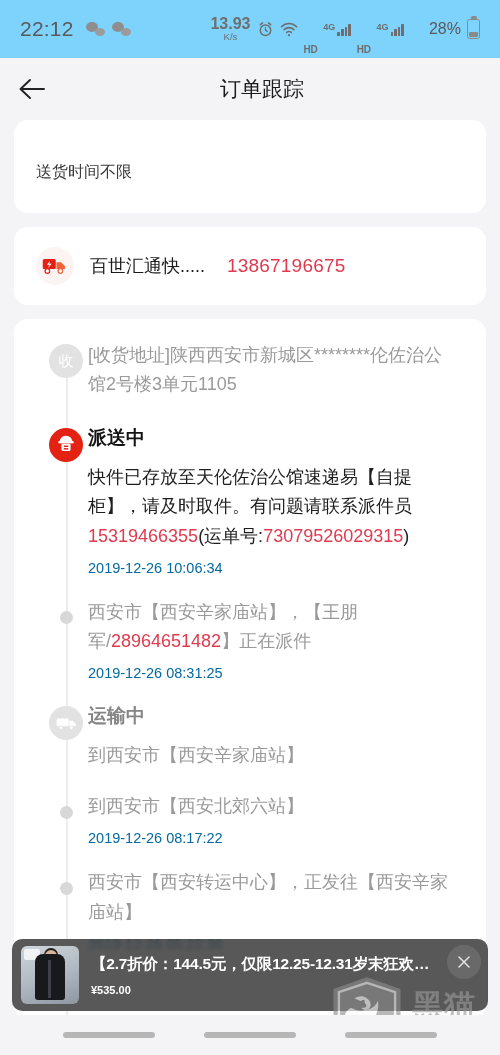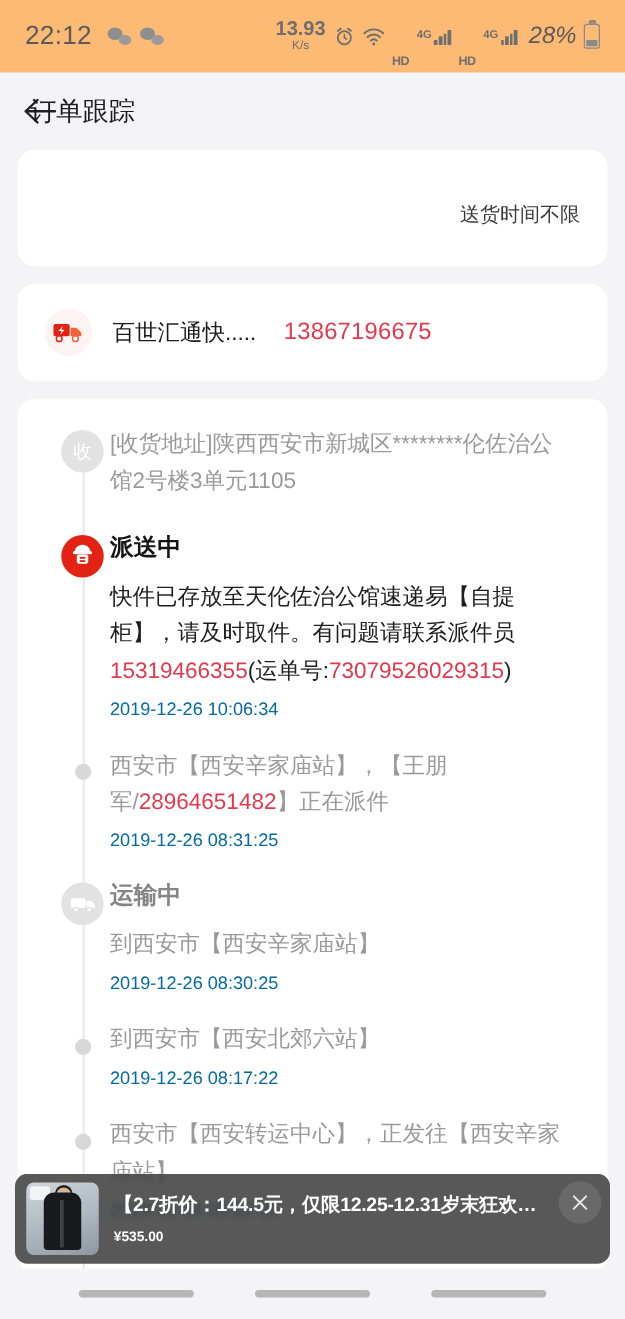--- a/index.html
+++ b/index.html
@@ -7,21 +7,21 @@
     width: 500px; height: 1055px;
     font-family: "Liberation Sans", "DejaVu Sans", sans-serif;
     background: #f3f3f5;
     overflow: hidden;
   }
   #app { position: relative; width: 500px; height: 1055px; background: #f4f4f6; }
 
   
   .statusbar {
     height: 58px; display: flex; align-items: center;
-    padding: 0 20px; color: #6b6b6b; background: #fdba74;
+    padding: 0 20px; color: #6b6b6b; background: #7dd3fc;
   }
   .sb-time { font-size: 21px; color: #5a5a5a; letter-spacing: .2px; }
   .sb-left-icons { display: flex; align-items: center; gap: 7px; margin-left: 12px; }
   .wechat-dot { width: 19px; height: 14px; position: relative; }
   .wechat-dot::before, .wechat-dot::after {
     content: ""; position: absolute; border-radius: 50%; background: #8e8e8e;
   }
   .wechat-dot::before { width: 12px; height: 10px; left: 0; top: 0; }
   .wechat-dot::after  { width: 10px; height: 8px; right: 0; bottom: 0; background: #9b9b9b; }
   .sb-spacer { flex: 1; }
@@ -30,40 +30,40 @@
   .netspeed .v { font-size: 16px; display: block; font-weight: 600;}
   .netspeed .u { font-size: 9.5px; display: block; }
   .ico { fill: #6e6e6e; display: block; }
   .hd-tag { font-size: 10px; font-weight: 700; color: #6e6e6e; letter-spacing: -.3px; margin-top: 40px; }
   .sig { display: flex; align-items: flex-end; gap: 1px; height: 13px; }
   .sig i { width: 2.6px; background: #6e6e6e; display: block; border-radius: .5px; }
   .sig i:nth-child(1){height:4px} .sig i:nth-child(2){height:6.5px}
   .sig i:nth-child(3){height:9px} .sig i:nth-child(4){height:12px}
   .g4 { font-size: 9px; font-weight: 700; color: #6e6e6e; line-height: 1; margin-bottom: 4px; }
   .sig-grp { display: flex; align-items: flex-end; gap: 2px; }
-  .batt-pct { font-size: 19px; color: #5a5a5a; margin-left: 3px; font-style: italic; }
+  .batt-pct { font-size: 16px; color: #5a5a5a; margin-left: 19px; }
   .batt { width: 13px; height: 20px; border: 1.6px solid #8a8a8a; border-radius: 2.5px;
           position: relative; display: flex; align-items: flex-end; padding: 1.3px; }
   .batt::before { content:""; position:absolute; top:-4px; left:50%; transform:translateX(-50%);
                   width:6px; height:2.6px; background:#8a8a8a; border-radius:1.5px 1.5px 0 0; }
   .batt i { display:block; width:100%; height:28%; background:#8a8a8a; border-radius:1px; }
 
   
   .titlebar { height: 62px; display: flex; align-items: center; position: relative; }
   .back-btn { width: 64px; height: 62px; display: flex; align-items: center; justify-content: center; cursor: pointer; }
   .page-title {
-    position: absolute; left: 0; right: 0; text-align: left;
+    position: absolute; left: 0; right: 0; text-align: center;
     font-size: 21px; color: #1c1c1c; pointer-events: none; padding-left: 24px;
   }
 
   
   .card { background: #fff; border-radius: 14px; margin: 0 14px 14px; }
   .status-card { padding: 26px 22px 30px; }
   .status-big { font-size: 30px; font-weight: 700; color: #111; letter-spacing: 1px; }
-  .status-sub { font-size: 16px; color: #3a3a3a; margin-top: 16px; text-align: right; }
+  .status-sub { font-size: 16px; color: #3a3a3a; margin-top: 16px; }
 
   .courier-card { padding: 20px 22px; display: flex; align-items: center; gap: 16px; }
   .courier-badge {
     width: 38px; height: 38px; border-radius: 50%; background: #fbf4f3;
     display: flex; align-items: center; justify-content: center; flex: 0 0 38px;
   }
   .courier-name { font-size: 18px; color: #1c1c1c; }
   .courier-phone { font-size: 19px; color: #e03a4e; margin-left: 6px; letter-spacing: .2px; }
 
   
@@ -251,21 +251,20 @@
               <svg width="21" height="15" viewBox="0 0 30 20">
                 <rect x="1" y="3" width="17" height="11" rx="2" fill="#fff"></rect>
                 <path d="M19 6h5l4.5 4.5V14H19z" fill="#fff"></path>
                 <circle cx="7" cy="16" r="2.6" fill="#fff" stroke="#e2e2e2" stroke-width="1.3"></circle>
                 <circle cx="22" cy="16" r="2.6" fill="#fff" stroke="#e2e2e2" stroke-width="1.3"></circle>
               </svg>
             </span>
           </div>
           <div class="tl-head muted">运输中</div>
           <div class="tl-text"><span>到西安市【西安辛家庙站】</span></div>
-          <div class="tl-time">2019-12-26 08:30:25</div>
         </div>
         <div class="tl-item">
           <div class="tl-mark">
             <span class="tl-dot"></span>
           </div>
           <div class="tl-text"><span>到西安市【西安北郊六站】</span></div>
           <div class="tl-time">2019-12-26 08:17:22</div>
         </div>
         <div class="tl-item">
           <div class="tl-mark">
@@ -289,20 +288,33 @@
       <div class="ad-title">【2.7折价：144.5元，仅限12.25-12.31岁末狂欢！...</div>
       <div class="ad-price">¥535.00</div>
     </div>
     <div class="ad-close">
       <svg width="16" height="16" viewBox="0 0 16 16">
         <path d="M3 3L13 13M13 3L3 13" stroke="#e4e4e4" stroke-width="1.5" stroke-linecap="round"></path>
       </svg>
     </div>
   </div>
 
+  <div class="watermark">
+    <svg width="78" height="78" viewBox="0 0 100 100">
+      <path d="M50 3 L93 18 V52 C93 76 72 92 50 98 C28 92 7 76 7 52 V18 Z" fill="#8d8d8d"></path>
+      <path d="M50 10 L86 22 V52 C86 72 69 86 50 91 C31 86 14 72 14 52 V22 Z" fill="none" stroke="#f1f1f1" stroke-width="3"></path>
+      <path d="M34 30c7-5 15-3 19 3 3 4 2 9-2 11-3 1.6-7 .6-8-2 5 .4 7-1 6-4-1.5-4-9-5-15-8z" fill="#fdfdfd"></path>
+      <path d="M30 42c6 4 14 5 22 2 6-2 10-6 12-11 2 12-3 24-14 30-9 5-20 3-26-4-4-5-3-13 6-17z" fill="#fdfdfd"></path>
+      <circle cx="45" cy="34" r="2.3" fill="#8d8d8d"></circle>
+    </svg>
+    <span class="wm-text">
+      <span class="wm-cn">黑猫</span>
+      <span class="wm-en">BLACK CAT</span>
+    </span>
+  </div>
 
   <div class="navbar">
     <span class="nav-pill"></span>
     <span class="nav-pill"></span>
     <span class="nav-pill"></span>
   </div>
 
 </div>
 
 </body></html>

